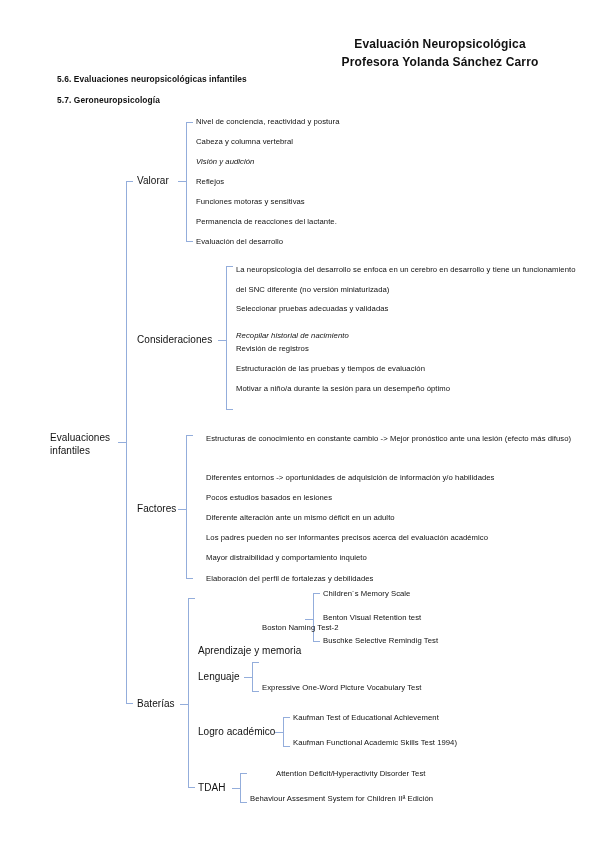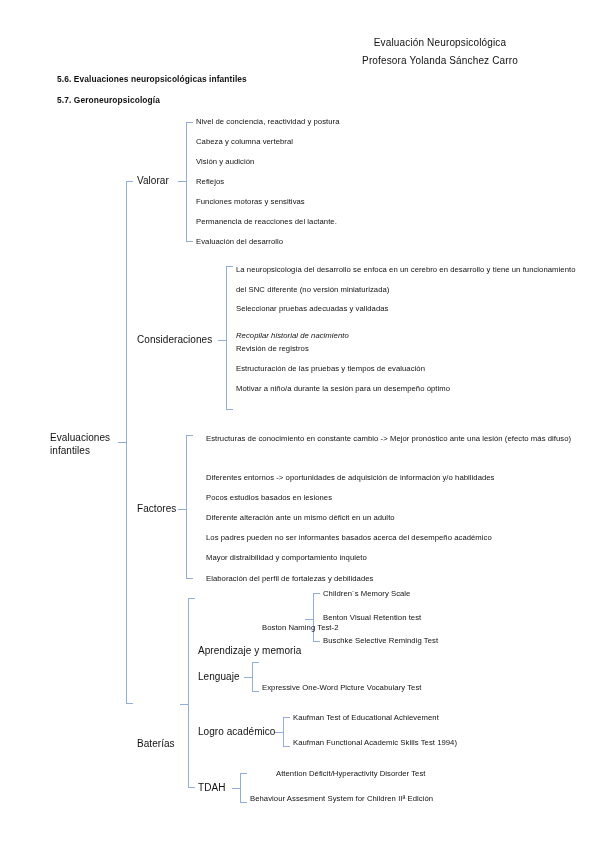--- a/index.html
+++ b/index.html
@@ -5,21 +5,21 @@
   html,body{margin:0;padding:0;background:#ffffff;}
   body{
     width:599px;height:848px;position:relative;overflow:hidden;
     font-family:"Liberation Sans","DejaVu Sans",sans-serif;
     color:#111111;
     -webkit-font-smoothing:antialiased;
   }
   .page{position:absolute;inset:0;}
 
   
-  .hdr{position:absolute;text-align:center;font-size:10px;font-weight:normal;letter-spacing:.15px;color:#111;}
+  .hdr{position:absolute;text-align:center;font-size:12px;font-weight:bold;letter-spacing:.15px;color:#111;}
   #hdr1{left:300px;width:280px;top:37px;}
   #hdr2{left:300px;width:280px;top:55px;}
 
   
   .sec{position:absolute;font-size:8.4px;font-weight:bold;color:#111;letter-spacing:.1px;}
   #sec1{left:57px;top:74px;}
   #sec2{left:57px;top:95px;}
 
   
   .node{position:absolute;font-size:7.7px;color:#111;line-height:12px;white-space:nowrap;letter-spacing:.05px;}
@@ -61,21 +61,21 @@
   <div class="lbl" style="left:137px;top:175px;">Valorar</div>
   <div class="stub" style="left:178px;top:181px;width:8px;"></div>
   <div class="brk" style="left:186px;top:122px;height:120px;">
     <div class="v"></div>
       <div class="t"></div>
       <div class="b"></div>
   </div>
 
   <div class="node" style="left:196px;top:116px;">Nivel de conciencia, reactividad y postura</div>
   <div class="node" style="left:196px;top:136px;">Cabeza y columna vertebral</div>
-  <div class="node" style="left:196px;top:156px;">Visión y audición</div>
+  <div class="node" style="left:196px;top:156px;font-style:italic;">Visión y audición</div>
   <div class="node" style="left:196px;top:176px;">Reflejos</div>
   <div class="node" style="left:196px;top:196px;">Funciones motoras y sensitivas</div>
   <div class="node" style="left:196px;top:216px;">Permanencia de reacciones del lactante.</div>
   <div class="node" style="left:196px;top:236px;">Evaluación del desarrollo</div>
 
   <div class="lbl" style="left:137px;top:334px;">Consideraciones</div>
   <div class="stub" style="left:218px;top:340px;width:8px;"></div>
   <div class="brk" style="left:226px;top:266px;height:144px;">
     <div class="v"></div>
       <div class="t"></div>
@@ -94,25 +94,25 @@
   <div class="brk" style="left:186px;top:435px;height:144px;">
     <div class="v"></div>
       <div class="t"></div>
       <div class="b"></div>
   </div>
 
   <div class="node wrap" style="left:206px;top:429px;width:375px;line-height:20px;">Estructuras de conocimiento en constante cambio -&gt; Mejor pronóstico ante una lesión (efecto más difuso)</div>
   <div class="node" style="left:206px;top:472px;">Diferentes entornos -&gt; oportunidades de adquisición de información y/o habilidades</div>
   <div class="node" style="left:206px;top:492px;">Pocos estudios basados en lesiones</div>
   <div class="node" style="left:206px;top:512px;">Diferente alteración ante un mismo déficit en un adulto</div>
-  <div class="node" style="left:206px;top:532px;">Los padres pueden no ser informantes basados acerca del desempeño académico</div>
+  <div class="node" style="left:206px;top:532px;">Los padres pueden no ser informantes precisos acerca del evaluación académico</div>
   <div class="node" style="left:206px;top:552px;">Mayor distraibilidad y comportamiento inquieto</div>
   <div class="node" style="left:206px;top:573px;">Elaboración del perfil de fortalezas y debilidades</div>
 
-  <div class="lbl" style="left:137px;top:698px;margin-top:40px;">Baterías</div>
+  <div class="lbl" style="left:137px;top:698px;">Baterías</div>
   <div class="stub" style="left:180px;top:704px;width:8px;"></div>
   <div class="brk" style="left:188px;top:598px;height:190px;">
     <div class="v"></div>
       <div class="t"></div>
       <div class="b"></div>
   </div>
 
   <div class="lbl" style="left:198px;top:613px;margin-top:32px;">Aprendizaje y memoria</div>
   <div class="stub" style="left:305px;top:619px;width:8px;"></div>
   <div class="brk" style="left:313px;top:593px;height:49px;">

